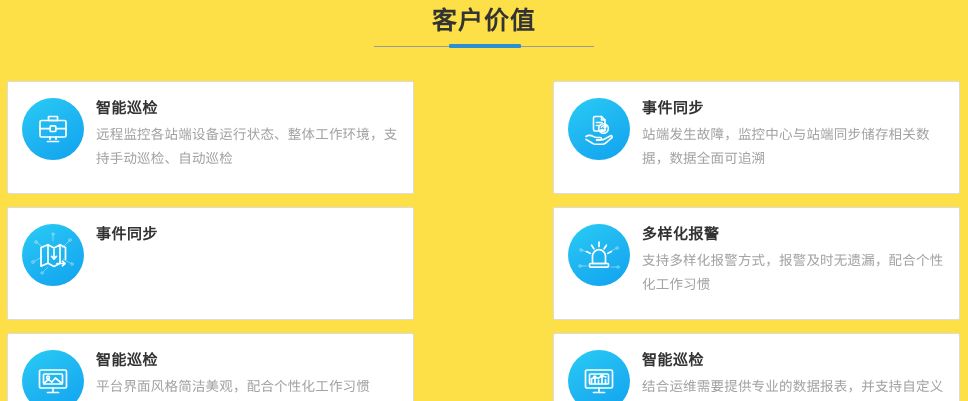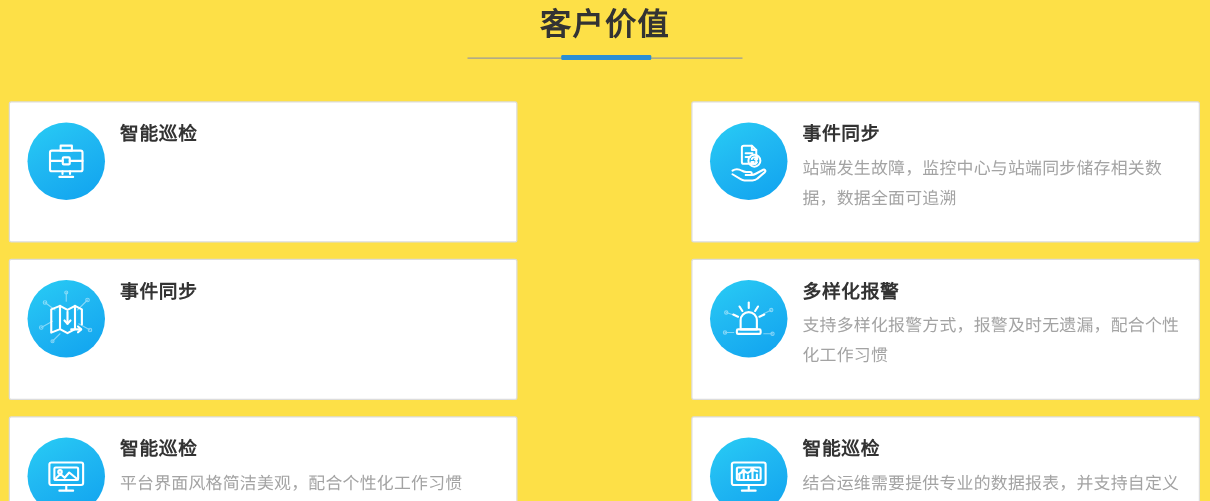--- a/index.html
+++ b/index.html
@@ -154,20 +154,21 @@
           <rect x="12.5" y="4.5" width="9" height="4"></rect>
           <line x1="4" y1="16.7" x2="14.2" y2="16.7"></line>
           <line x1="19.8" y1="16.7" x2="30" y2="16.7"></line>
           <rect x="14.2" y="13.9" width="5.6" height="5.6" rx="0.8"></rect>
           <path d="M11.5 29.5h11"></path>
           <path d="M14 25v2.2M20 25v2.2"></path>
         </svg>
       </div>
       <div class="card-body">
         <span class="card-title">智能巡检</span>
+        <span class="card-desc">远程监控各站端设备运行状态、整体工作环境，支持手动巡检、自动巡检</span>
       </div>
     </div>
 
     <div class="card">
       <div class="icon-badge">
         <svg width="34" height="34" viewBox="0 0 34 34" fill="none" stroke="#ffffff" stroke-width="1.6" stroke-linecap="round" stroke-linejoin="round">
           <path d="M13 4.5h6.5l3.5 3.5v9.5a1.5 1.5 0 0 1-1.5 1.5H13a1.5 1.5 0 0 1-1.5-1.5V6A1.5 1.5 0 0 1 13 4.5z"></path>
           <path d="M19.5 4.5V8h3.5"></path>
           <line x1="14.5" y1="10.5" x2="20" y2="10.5"></line>
           <line x1="14.5" y1="13.5" x2="18" y2="13.5"></line>

